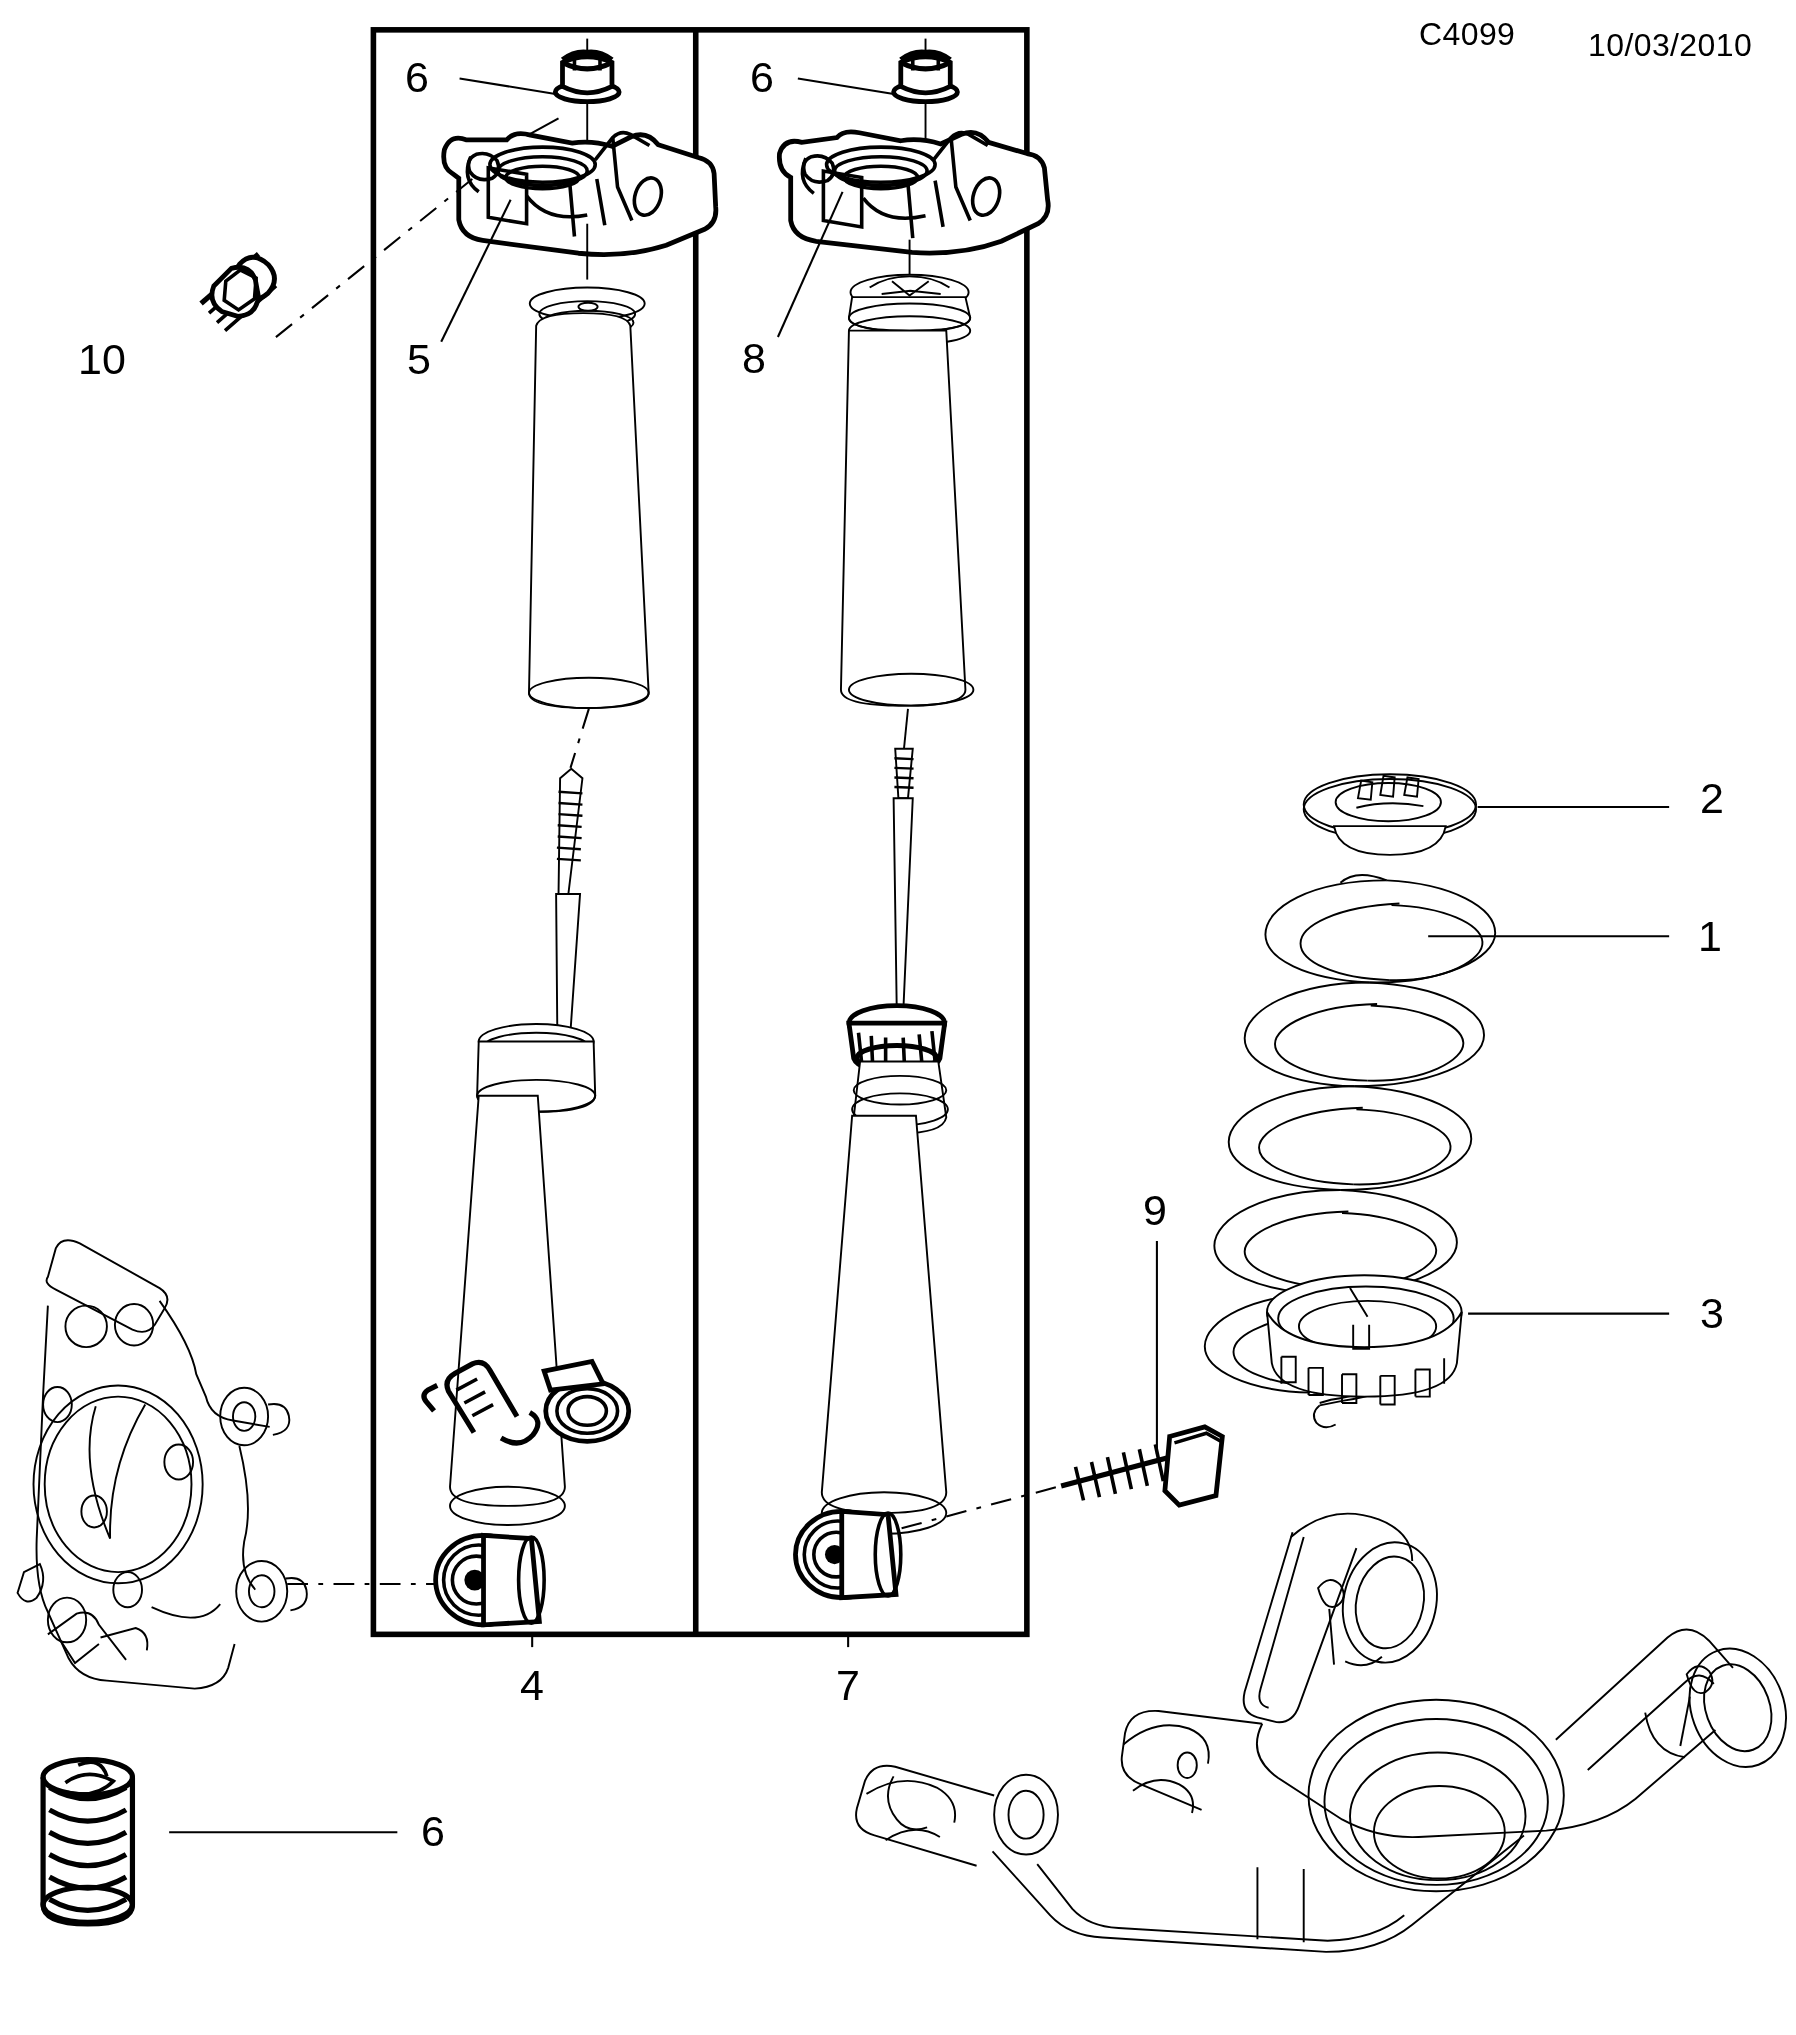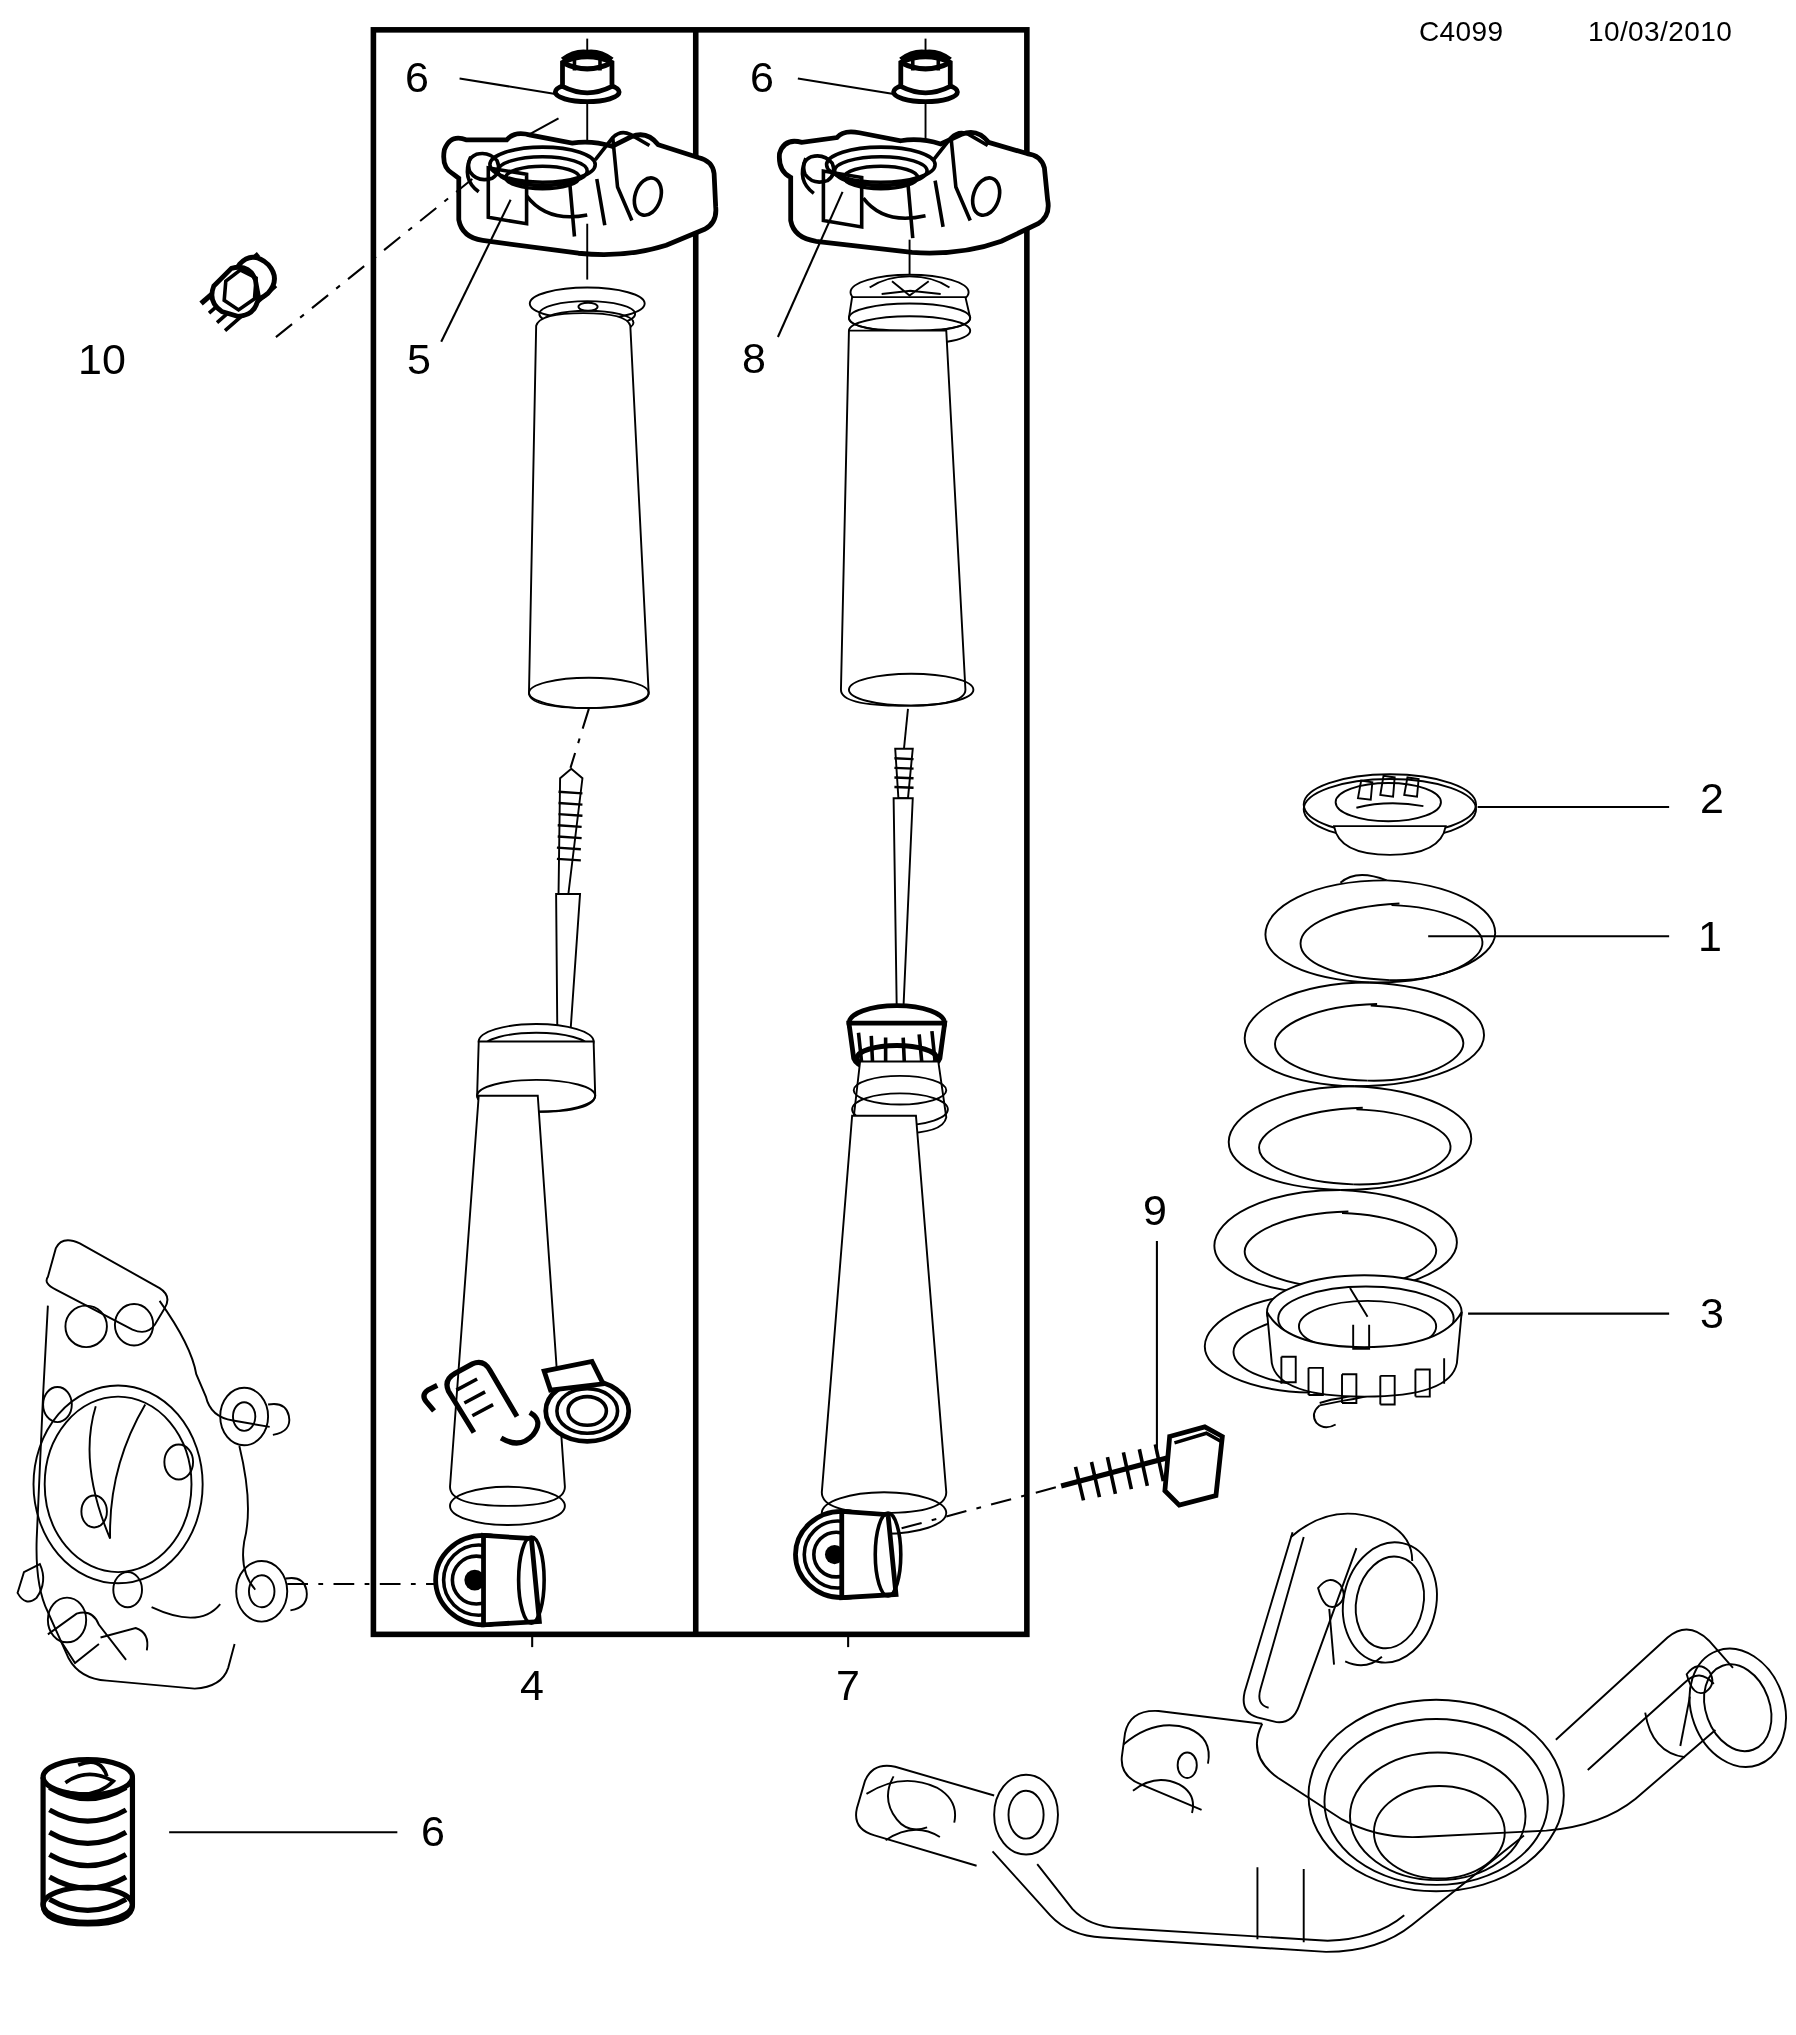--- a/index.html
+++ b/index.html
@@ -10,28 +10,28 @@
   #page {
     position: relative;
     width: 1796px;
     height: 2036px;
     background: #ffffff;
     font-family: "Liberation Sans", sans-serif;
     overflow: hidden;
   }
   .hdr {
     position: absolute;
-    font-size: 28px;
+    font-size: 32px;
     color: #000;
     letter-spacing: 0.4px;
     white-space: nowrap;
     text-align: right;
   }
   #hdr-code { left: 1419px; top: 16px; }
-  #hdr-date { left: 1588px; top: 16px; }
+  #hdr-date { left: 1588px; top: 27px; }
 
   .callout {
     position: absolute;
     font-size: 43px;
     color: #000;
     line-height: 1;
     white-space: nowrap;
   }
 
   svg.art {

